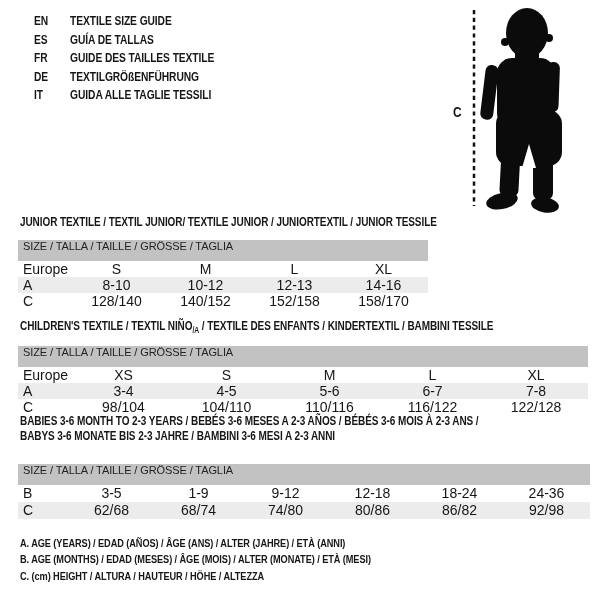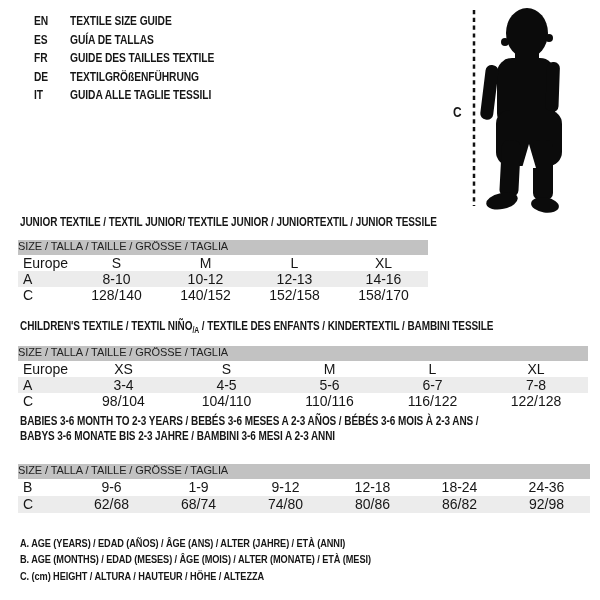--- a/index.html
+++ b/index.html
@@ -30,22 +30,22 @@
   #title-3{top:414px;}
   #title-3 .tline{height:15px;line-height:15px;}
   .sub{font-size:8.5px;vertical-align:-3px;}
 
   
   .tbl{position:absolute;left:18px;}
   #tbl-1{top:240px;width:410px;}
   #tbl-2{top:346px;width:570px;}
   #tbl-3{top:464px;width:572px;}
   .size-bar{
-    height:15px;line-height:13px;background:#c2c2c2;color:#222;
-    font-size:11px;letter-spacing:-0.1px;
+    height:21px;line-height:13px;background:#c2c2c2;color:#222;
+    font-size:11px;padding-left:5px;letter-spacing:-0.1px;
   }
   .trow{display:grid;height:16px;line-height:16px;font-size:14px;}
   #tbl-3 .trow{height:17px;line-height:17px;}
   #tbl-1 .trow{grid-template-columns:54px 89px 89px 89px 89px;}
   #tbl-2 .trow{grid-template-columns:54px 103px 103px 103px 103px 104px;}
   #tbl-3 .trow{grid-template-columns:50px 87px 87px 87px 87px 87px 87px;}
   .trow.shade{background:#ececec;}
   .cell{text-align:center;}
   .lab{text-align:left;padding-left:5px;}
 
@@ -166,21 +166,21 @@
 </div>
 
 <div id="title-3" class="sec-title">
   <div class="tline condensed">BABIES 3-6 MONTH TO 2-3 YEARS / BEBÉS 3-6 MESES A 2-3 AÑOS / BÉBÉS 3-6 MOIS À 2-3 ANS /</div>
   <div class="tline condensed">BABYS 3-6 MONATE BIS 2-3 JAHRE / BAMBINI 3-6 MESI A 2-3 ANNI</div>
 </div>
 <div id="tbl-3" class="tbl">
   <div class="size-bar">SIZE / TALLA / TAILLE / GRÖSSE / TAGLIA</div>
   <div class="trow">
     <div class="cell lab">B</div>
-    <div class="cell">9-6</div>
+    <div class="cell">3-5</div>
     <div class="cell">1-9</div>
     <div class="cell">9-12</div>
     <div class="cell">12-18</div>
     <div class="cell">18-24</div>
     <div class="cell">24-36</div>
   </div>
   <div class="trow shade">
     <div class="cell lab">C</div>
     <div class="cell">62/68</div>
     <div class="cell">68/74</div>

